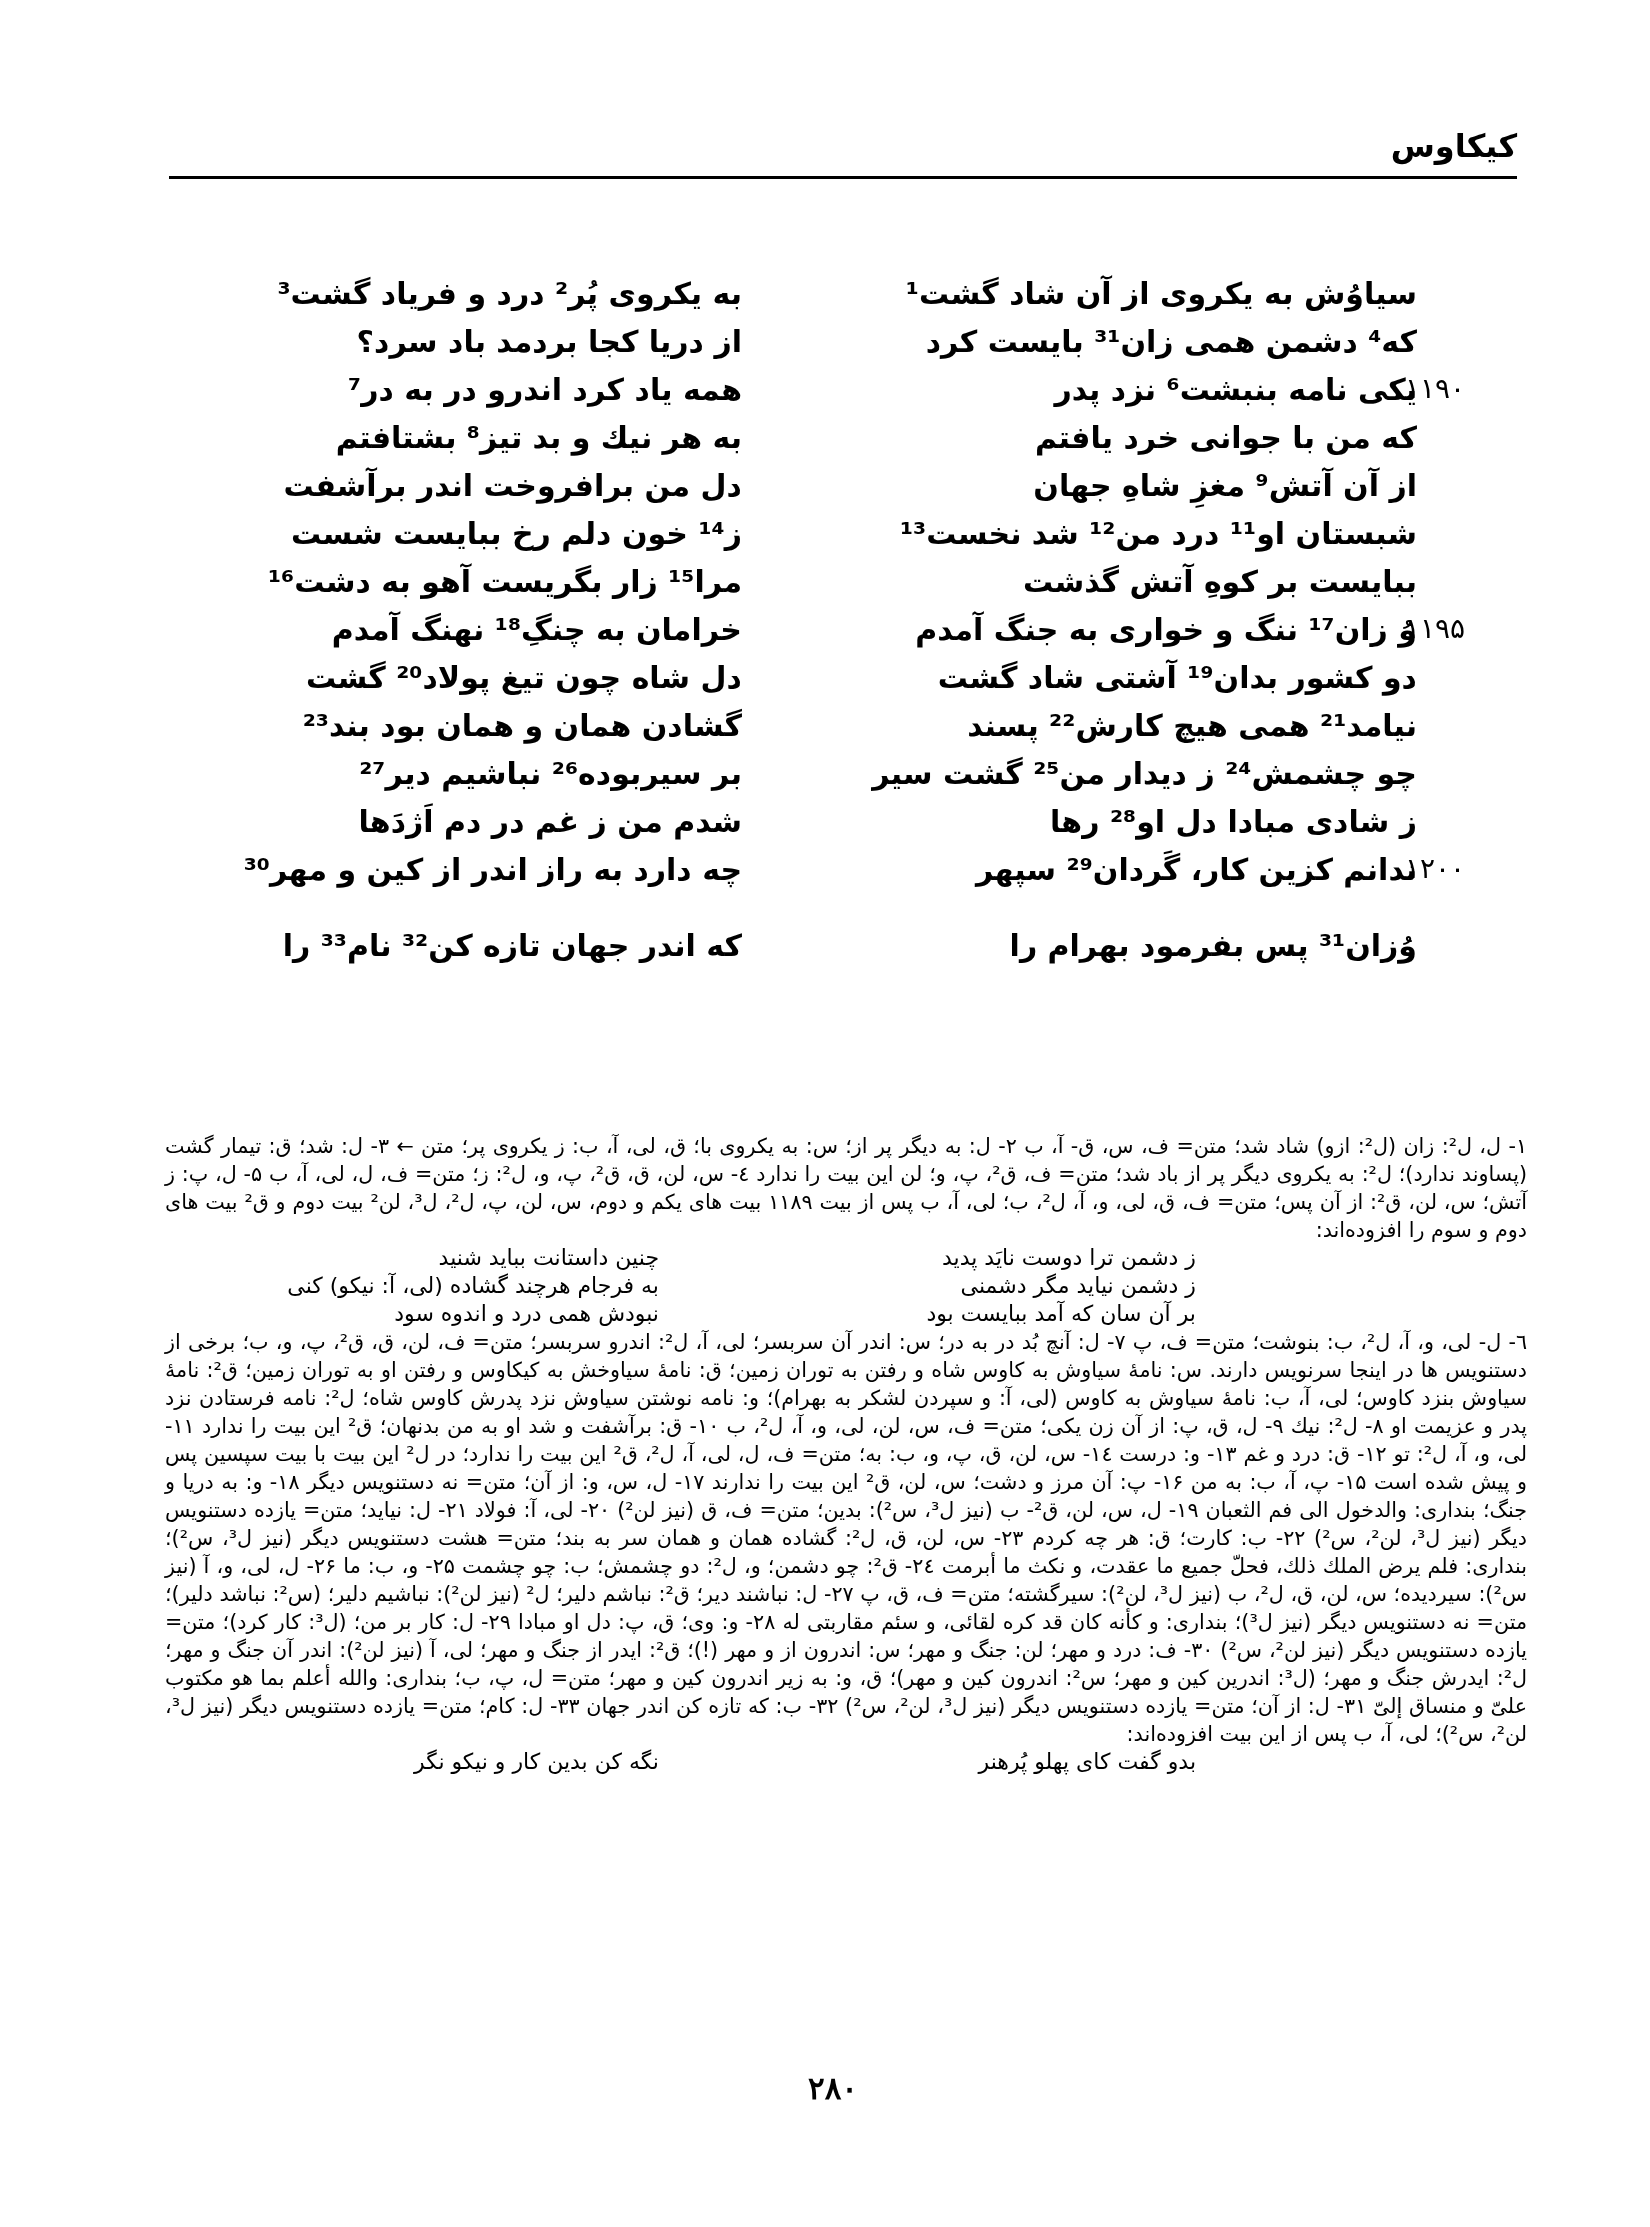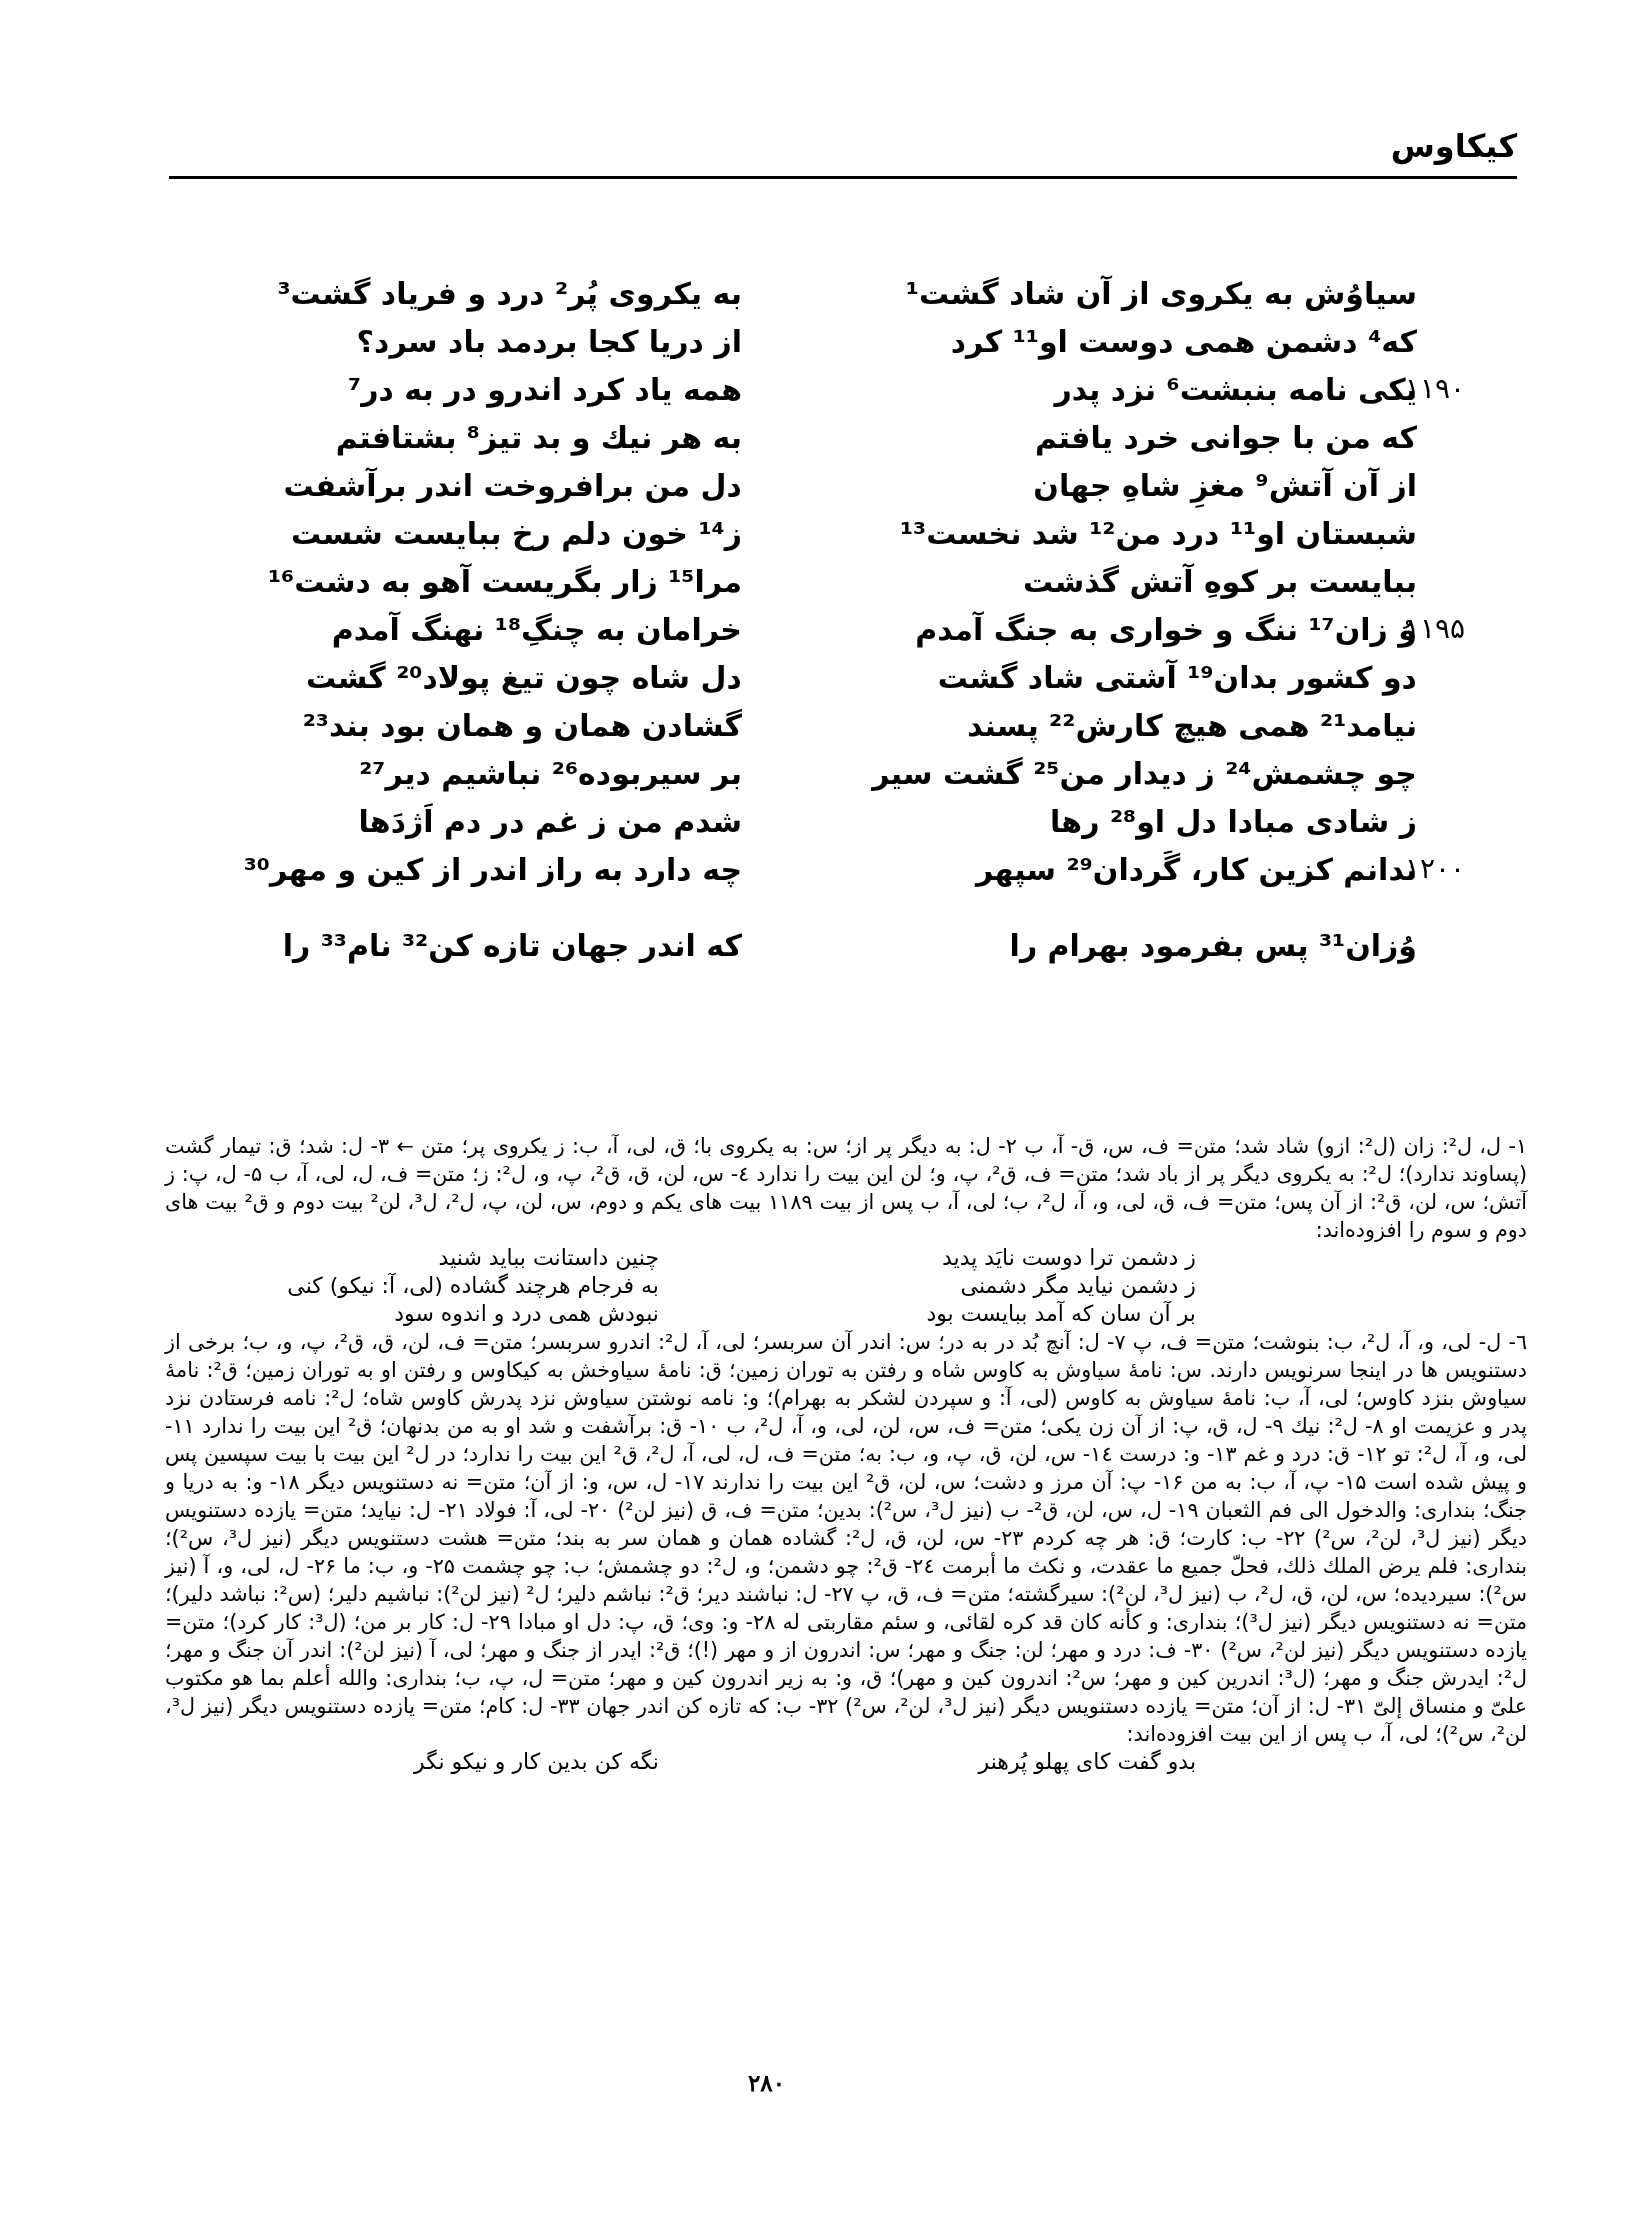--- a/index.html
+++ b/index.html
@@ -18,40 +18,40 @@
   .hemi-left  { right:909px; width:372px; }
   .verse-num { position:absolute; left:1405px; font-size:28px; font-family:"DejaVu Sans", sans-serif; direction:rtl; }
 
   .footnotes { position:absolute; left:165px; right:124px; top:1116px; direction:rtl;
                font-size:20.7px; line-height:28px; font-family:"DejaVu Sans", sans-serif;margin-top:16px; }
   .fn-p { margin:0; text-align:justify; }
   .fn-verse { display:flex; justify-content:space-between; width:978px; margin:0 auto 0 0;
               margin-right:331px; font-size:22px; line-height:28px; }
   .fn-verse span { display:inline-block; width:441px; text-align:justify; }
 
-  .page-number { position:absolute; left:748px; top:2070px; font-size:23px; font-weight:bold;
+  .page-number { position:absolute; left:808px; top:2070px; font-size:31px; font-weight:bold;
                  font-family:Liberation Sans, sans-serif; direction:rtl; }
 </style>
 </head>
 <body>
 
 <div>
   <div class="header-title">کیکاوس</div>
   <div class="header-rule"></div>
 </div>
 
 <div class="verses">
   <div class="verse-row">
       <span class="verse-num"></span>
       <span class="hemistich hemi-right">سیاوُش به یکروی از آن شاد گشت¹</span>
       <span class="hemistich hemi-left">به یکروی پُر² درد و فریاد گشت³</span>
     </div>
   <div class="verse-row">
       <span class="verse-num"></span>
-      <span class="hemistich hemi-right">که⁴ دشمن همی دوست او¹¹ کرد</span>
+      <span class="hemistich hemi-right">که⁴ دشمن همی زان³¹ بایست کرد</span>
       <span class="hemistich hemi-left">از دریا کجا بردمد باد سرد؟</span>
     </div>
   <div class="verse-row">
       <span class="verse-num">۱۱۹۰</span>
       <span class="hemistich hemi-right">یکی نامه بنبشت⁶ نزد پدر</span>
       <span class="hemistich hemi-left">همه یاد کرد اندرو در به در⁷</span>
     </div>
   <div class="verse-row">
       <span class="verse-num"></span>
       <span class="hemistich hemi-right">که من با جوانی خرد یافتم</span>

